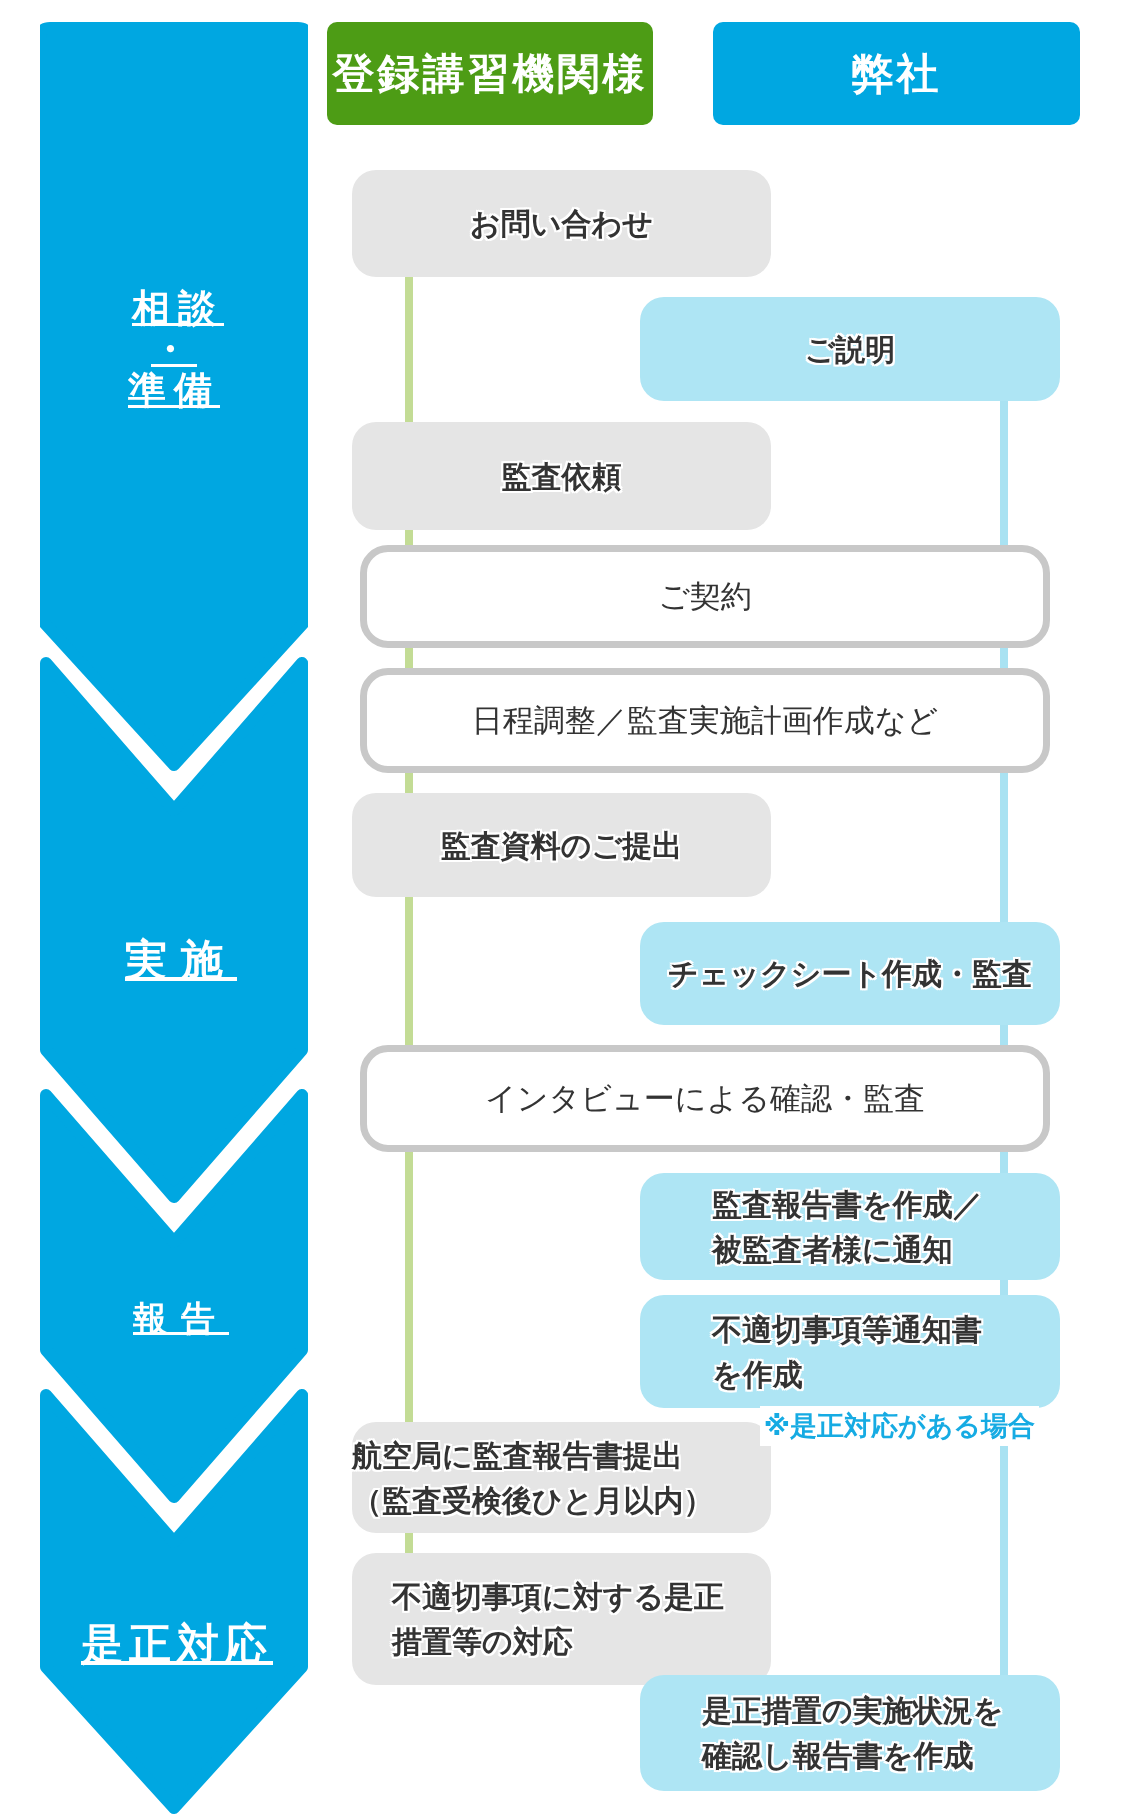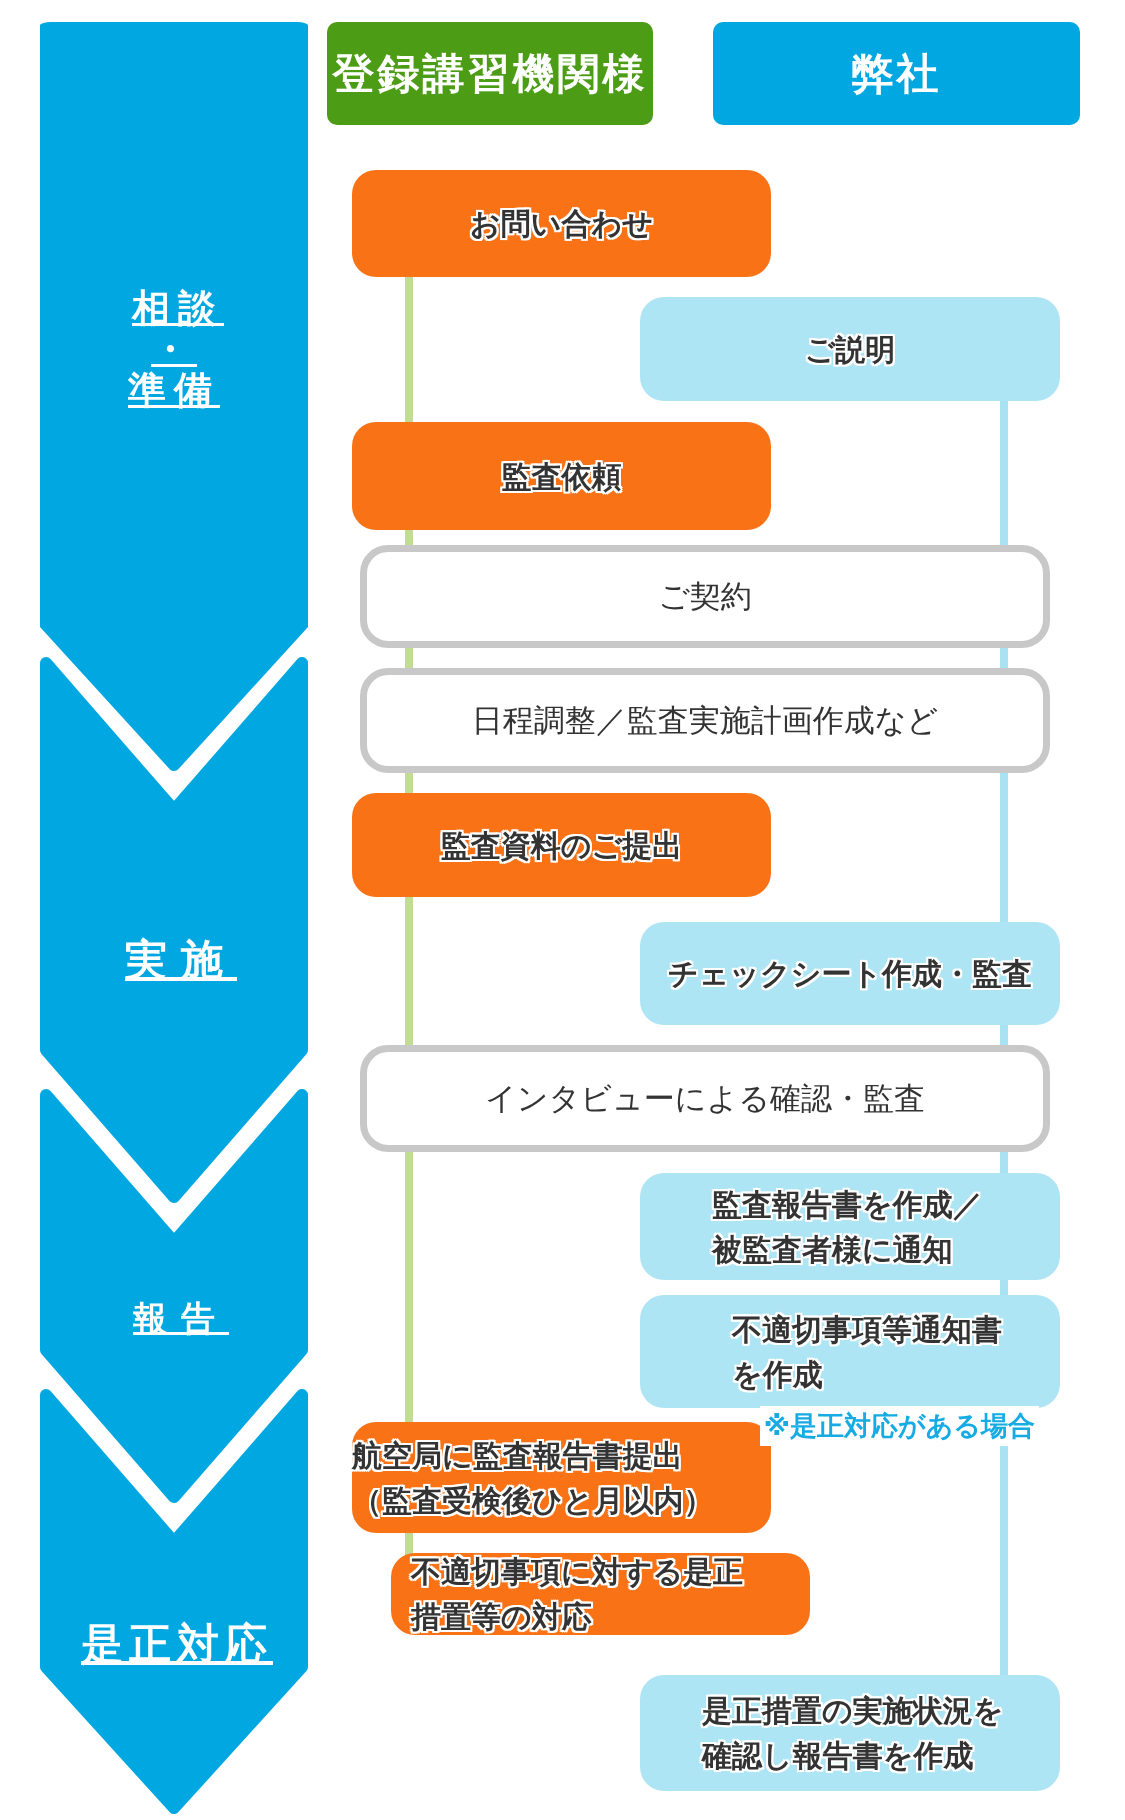--- a/index.html
+++ b/index.html
@@ -25,21 +25,21 @@
   #stage-4{top:1616px;font-size:42px;letter-spacing:6px;text-indent:6px;}
 
   
   .vline{position:absolute;width:8px;z-index:1;}
   #line-org{left:405px;top:275px;height:1285px;background:#c3dc95;}
   #line-company{left:1000px;top:399px;height:1282px;background:#a9e2f2;}
 
   
   .step{position:absolute;z-index:2;display:flex;align-items:center;justify-content:center;
     border-radius:24px;box-sizing:border-box;}
-  .step.green{background:#f97316;}
+  .step.green{background:#e5e5e5;}
   .step.blue{background:#aee5f4;}
   .step.white{background:#ffffff;border:7px solid #c8c8c8;border-radius:28px;}
   .step-label{font-size:30px;font-weight:600;color:#333333;white-space:pre-line;line-height:45px;
     text-shadow:-2px -2px 0 #fff,2px -2px 0 #fff,-2px 2px 0 #fff,2px 2px 0 #fff,
                  0 -2px 0 #fff,0 2px 0 #fff,-2px 0 0 #fff,2px 0 0 #fff;}
   .step.white .step-label{font-weight:500;text-shadow:none;font-size:31px;}
   .step.align-left{justify-content:flex-start;}
 
   
   #note{position:absolute;top:1406px;right:86px;z-index:4;background:#ffffff;
@@ -100,31 +100,31 @@
 
   <div class="step white" style="left:360px;top:1045px;width:690px;height:107px;">
     <span class="step-label">インタビューによる確認・監査</span>
   </div>
 
   <div class="step blue align-left" style="left:640px;top:1173px;width:420px;height:107px;padding-left:72px;">
     <span class="step-label">監査報告書を作成／
 被監査者様に通知</span>
   </div>
 
-  <div class="step blue align-left" style="left:640px;top:1295px;width:420px;height:113px;padding-left:92px;">
+  <div class="step blue align-left" style="left:640px;top:1295px;width:420px;height:113px;padding-left:72px;">
     <span class="step-label">不適切事項等通知書
 を作成</span>
   </div>
 
   <div class="step green align-left" style="left:352px;top:1422px;width:419px;height:111px;">
     <span class="step-label">航空局に監査報告書提出
 （監査受検後ひと月以内）</span>
   </div>
 
-  <div class="step green align-left" style="left:352px;top:1553px;width:419px;height:82px;padding-left:20px;margin-left:39px;">
+  <div class="step green align-left" style="left:352px;top:1553px;width:419px;height:132px;padding-left:40px;">
     <span class="step-label">不適切事項に対する是正
 措置等の対応</span>
   </div>
 
   <div class="step blue align-left" style="left:640px;top:1675px;width:420px;height:116px;padding-left:62px;">
     <span class="step-label">是正措置の実施状況を
 確認し報告書を作成</span>
   </div>
 
   <div id="note">※是正対応がある場合</div>

